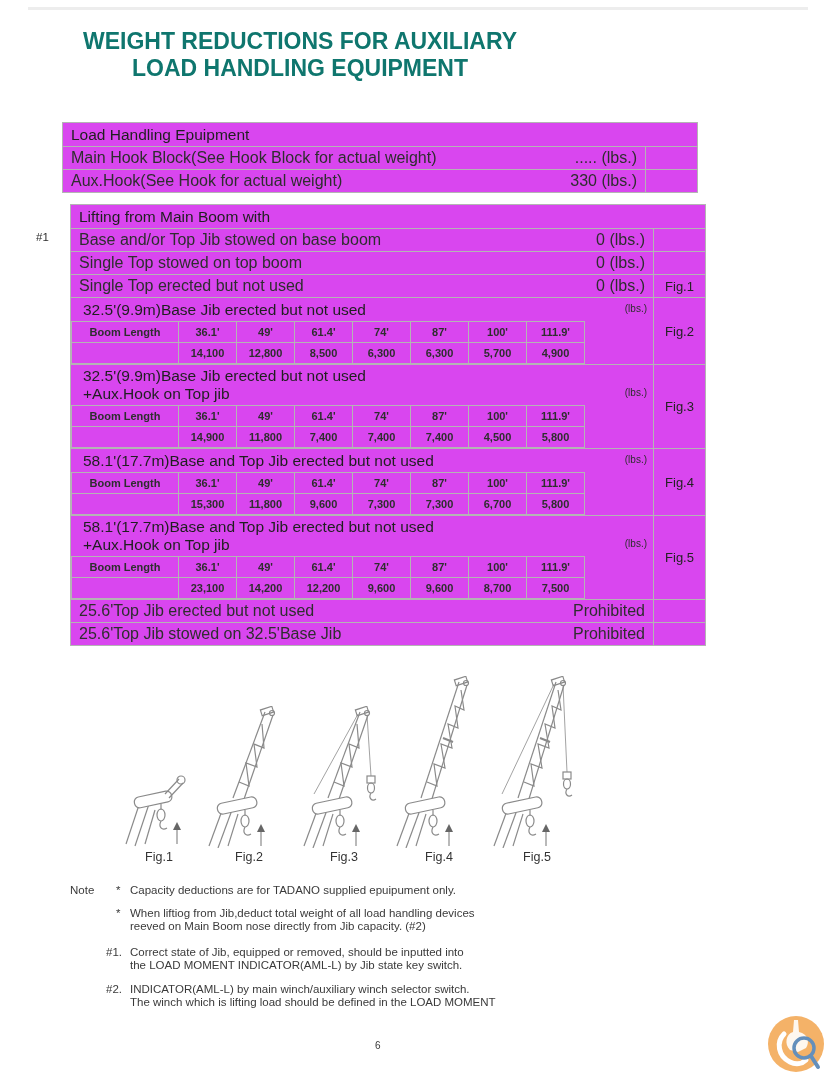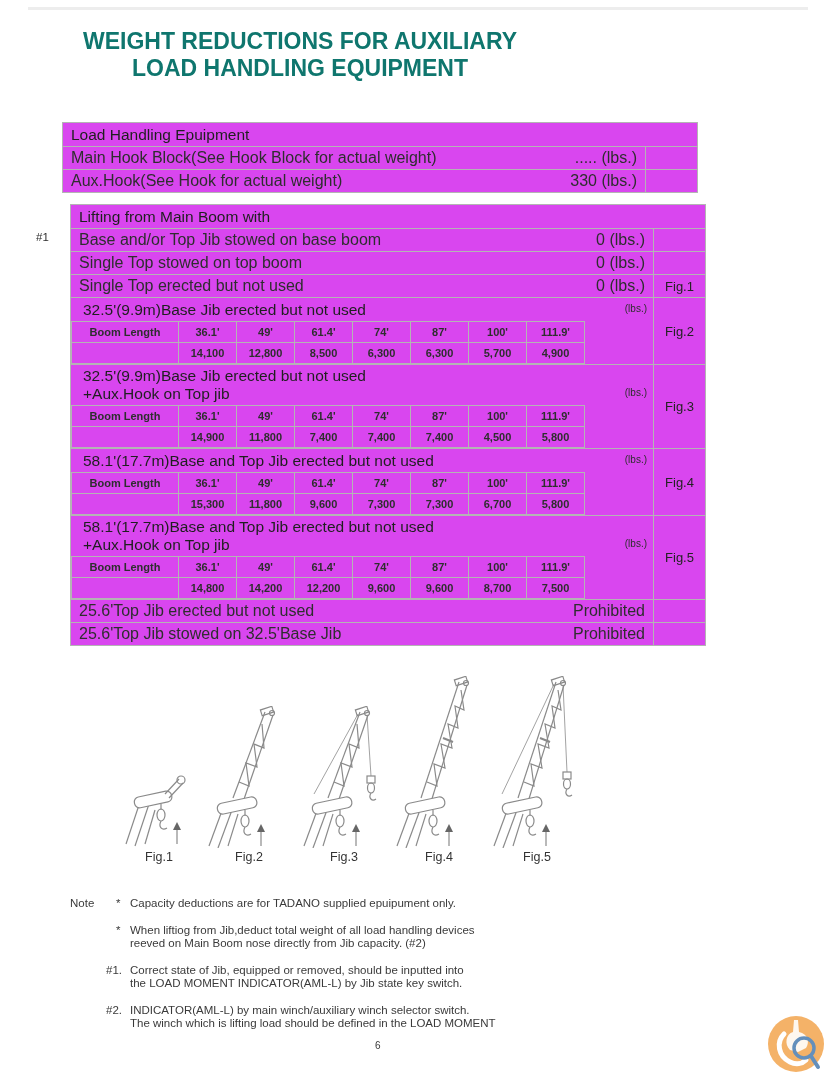--- a/index.html
+++ b/index.html
@@ -31,21 +31,21 @@
   .subtbl td.c{width:57px;}
 
   .margin-ref{position:absolute;left:36px;top:231px;font-size:11.5px;color:#2e2e2e;}
 
   .figure{position:absolute;display:flex;flex-direction:column;align-items:center;}
   .figure .cap{font-size:12.5px;color:#333;margin-top:2px;}
   .figure svg{display:block;}
 
   .notes{position:absolute;left:70px;top:884px;width:490px;font-size:11.5px;
          line-height:13.5px;color:#3a3a3a;}
-  .note-row{display:flex;margin-top:13px;}
+  .note-row{display:flex;}
   .nlab{width:46px;flex:none;}
   .nmark{width:14px;flex:none;}
   .nlab2{width:36px;flex:none;}
   .nmark2{width:24px;flex:none;}
   .mb9{margin-bottom:9px;} .mb12{margin-bottom:12px;} .mb10{margin-bottom:10px;}
 
   .pagenum{position:absolute;left:375px;top:1040px;font-size:10px;color:#3a3a3a;}
   .logo{position:absolute;left:764px;top:1012px;opacity:.85;}
 </style>
 </head>
@@ -256,21 +256,21 @@
             <td class="c">36.1'</td>
             <td class="c">49'</td>
             <td class="c">61.4'</td>
             <td class="c">74'</td>
             <td class="c">87'</td>
             <td class="c">100'</td>
             <td class="c">111.9'</td>
           </tr>
           <tr>
             <td class="bl"></td>
-            <td class="c">14,800</td>
+            <td class="c">23,100</td>
             <td class="c">14,200</td>
             <td class="c">12,200</td>
             <td class="c">9,600</td>
             <td class="c">9,600</td>
             <td class="c">8,700</td>
             <td class="c">7,500</td>
           </tr>
         </tbody>
             </table>
       </td>

